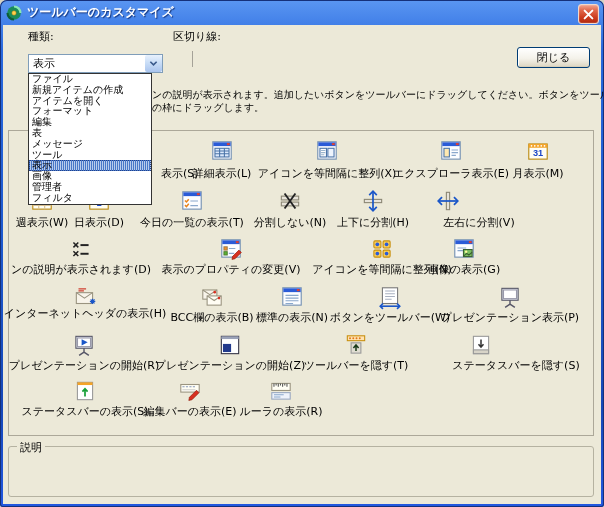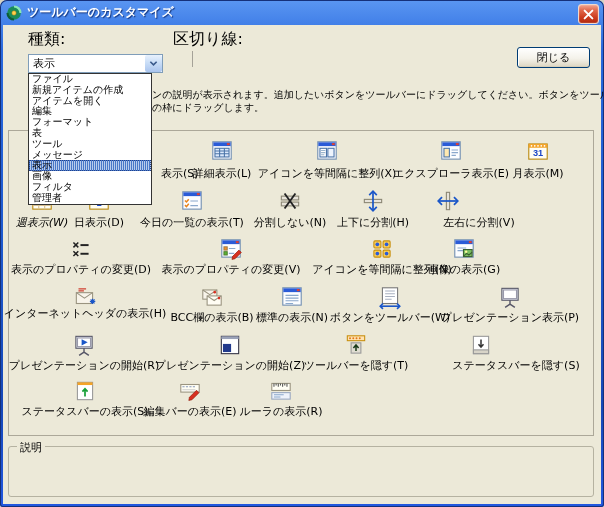--- a/index.html
+++ b/index.html
@@ -15,21 +15,21 @@
   .titlebar{position:absolute;left:0;top:0;width:604px;height:25px;display:flex;align-items:center;padding:0 6px;z-index:5;}
   .app-icon{width:16px;height:16px;margin-right:5px;flex:0 0 auto;display:inline-block;}
   .title-text{color:#fff;font-size:12px;font-weight:bold;text-shadow:1px 1px 1px #12347e;white-space:nowrap;}
   .close-btn{
     position:absolute;right:5px;top:4px;width:21px;height:20px;border-radius:3px;
     border:1px solid #f0d8cc;
     background:linear-gradient(180deg,#f2a58f 0%,#e0674a 30%,#cc3b1d 70%,#b02a10 100%);
     display:flex;align-items:center;justify-content:center;cursor:pointer;
     box-shadow:inset 0 0 1px #fff;
   }
-  .lbl{position:absolute;font-size:16px;color:#000;white-space:nowrap;z-index:2;}
+  .lbl{position:absolute;font-size:11px;color:#000;white-space:nowrap;z-index:2;}
   .combo{
     position:absolute;left:28px;top:54px;width:135px;height:19px;background:#fff;
     border:1px solid #7f9db9;z-index:31;display:flex;align-items:center;
   }
   .combo-value{font-size:11px;padding-left:4px;flex:1;white-space:nowrap;overflow:hidden;}
   .combo-arrow{
     width:17px;height:17px;flex:0 0 auto;display:flex;align-items:center;justify-content:center;
     background:linear-gradient(180deg,#e8f1fd 0%,#cadef7 45%,#a9c4ee 100%);
     border:1px solid #9ebcе8;border-color:#a8c0e8;border-radius:2px;margin-right:0;
   }
@@ -155,21 +155,21 @@
         <span class="tb-icon" style="left: -13px; top: 0px;"><svg viewBox="0 0 24 24" width="26" height="26">
             <rect x="3.5" y="5.5" width="17" height="14" fill="#fffef4" stroke="#b8860b"></rect>
             <rect x="3.5" y="5.5" width="17" height="3.5" fill="#f4a428"></rect>
             <circle cx="6" cy="7.2" r=".8" fill="#fff"></circle>
             <circle cx="9" cy="7.2" r=".8" fill="#fff"></circle>
             <circle cx="12" cy="7.2" r=".8" fill="#fff"></circle>
             <circle cx="15" cy="7.2" r=".8" fill="#fff"></circle>
             <circle cx="18" cy="7.2" r=".8" fill="#fff"></circle>
             <path d="M3.5 12.5h17M3.5 16h17M9 9v10.5M14.5 9v10.5" stroke="#d8c090" fill="none"></path>
           </svg></span>
-        <span class="tb-label" style="top: 27px; left: 0px; transform: translateX(-50%); font-style: italic;">週表示(W)</span>
+        <span class="tb-label" style="top: 27px; left: 0px; transform: translateX(-50%);">週表示(W)</span>
       </div>
       <div class="tb-item" style="left: 99px; top: 188px;">
         <span class="tb-icon" style="left: -13px; top: 0px;"><svg viewBox="0 0 24 24" width="26" height="26">
             <rect x="3.5" y="5.5" width="17" height="14" fill="#fffef4" stroke="#b8860b"></rect>
             <rect x="3.5" y="5.5" width="17" height="3.5" fill="#f4a428"></rect>
             <circle cx="6" cy="7.2" r=".8" fill="#fff"></circle>
             <circle cx="9" cy="7.2" r=".8" fill="#fff"></circle>
             <circle cx="12" cy="7.2" r=".8" fill="#fff"></circle>
             <circle cx="15" cy="7.2" r=".8" fill="#fff"></circle>
             <circle cx="18" cy="7.2" r=".8" fill="#fff"></circle>
@@ -213,21 +213,21 @@
           </svg></span>
         <span class="tb-label" style="top: 27px; left: 0px; transform: translateX(-50%); margin-left: 31px;">左右に分割(V)</span>
       </div>
       <div class="tb-item" style="left: 81px; top: 236px;">
         <span class="tb-icon" style="left: -13px; top: 0px;"><svg viewBox="0 0 24 24" width="26" height="26">
             <path d="M5 6l4.5 4.5M9.5 6L5 10.5" stroke="#222" stroke-width="1.4"></path>
             <rect x="11.5" y="7.5" width="7.5" height="1.8" fill="#222"></rect>
             <path d="M5 14l4.5 4.5M9.5 14L5 18.5" stroke="#222" stroke-width="1.4"></path>
             <rect x="11.5" y="15.5" width="7.5" height="1.8" fill="#222"></rect>
           </svg></span>
-        <span class="tb-label" style="top: 26px; left: 0px; transform: translateX(-50%);">表示のプロパティの変更(D)</span>
+        <span class="tb-label" style="top: 26px; left: 0px; transform: translateX(-50%);">ンの説明が表示されます(D)</span>
       </div>
       <div class="tb-item" style="left: 231px; top: 236px;">
         <span class="tb-icon" style="left: -13px; top: 0px;"><svg viewBox="0 0 24 24" width="26" height="26">
             <rect x="3.5" y="3.5" width="17" height="16" fill="#fcfdff" stroke="#6f8db0"></rect>
             <rect x="4" y="4" width="16" height="3.5" fill="#2a5bd7"></rect>
             <rect x="16.5" y="4.7" width="2.6" height="1.9" fill="#e04030"></rect>
             <rect x="5.5" y="10" width="3" height="3" fill="#ff9020" stroke="#a08050"></rect>
             <path d="M10 11.5h6" stroke="#8aa8cc"></path>
             <rect x="5.5" y="14.5" width="3" height="3" fill="#58b830" stroke="#508030"></rect>
             <path d="M10 16h5" stroke="#8aa8cc"></path>
@@ -372,27 +372,27 @@
             <path d="M5.5 15.5h9M5.5 17.5h6" stroke="#8aa8cc"></path>
           </svg></span>
         <span class="tb-label" style="top: 26px; left: 0px; transform: translateX(-50%);">ルーラの表示(R)</span>
       </div>
     </div>
 
   <div class="droplist" id="droplist">
       <div class="item">ファイル</div>
       <div class="item">新規アイテムの作成</div>
       <div class="item">アイテムを開く</div>
+      <div class="item">フォーマット</div>
       <div class="item">編集</div>
-      <div class="item">フォーマット</div>
       <div class="item">表</div>
+      <div class="item">メッセージ</div>
       <div class="item">ツール</div>
-      <div class="item">メッセージ</div>
       <div class="item selected">表示</div>
       <div class="item">画像</div>
+      <div class="item">管理者</div>
       <div class="item">フィルタ</div>
-      <div class="item">管理者</div>
     </div>
 
   <div class="groupbox">
     <span class="legend">説明</span>
   </div>
 </div>
 
 </body></html>

